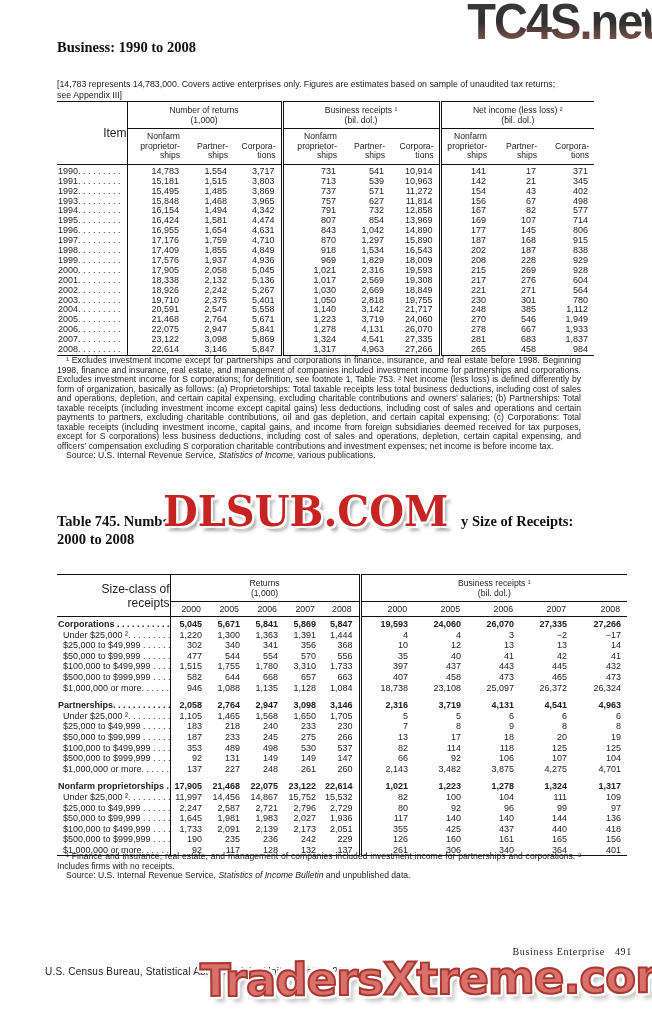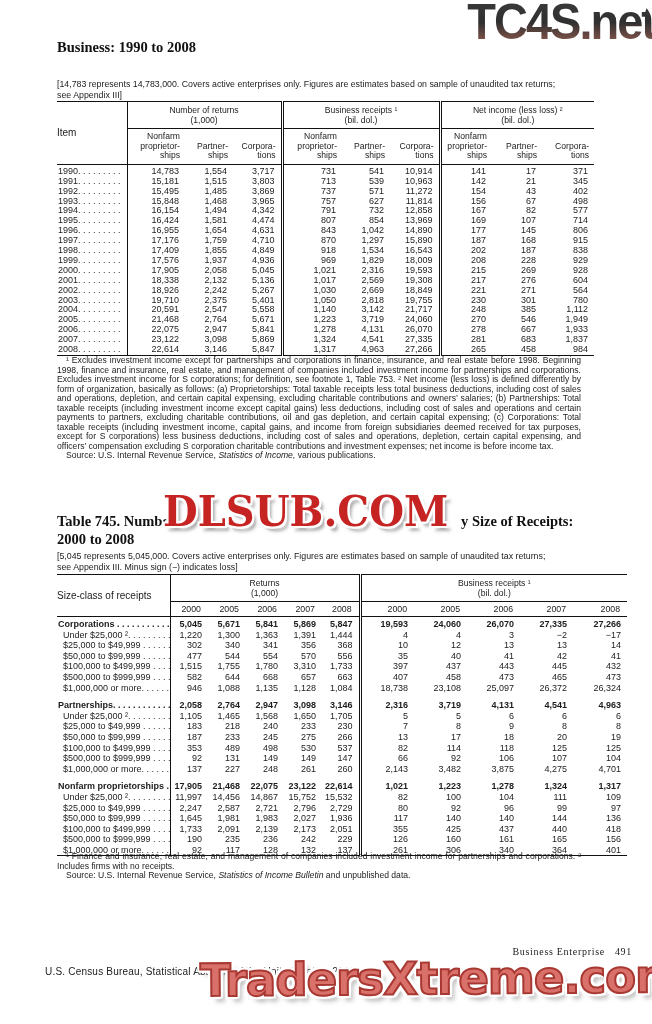--- a/index.html
+++ b/index.html
@@ -60,21 +60,21 @@
   #note745 { top:551px; }
 
   
   table { border-collapse:collapse; table-layout:fixed; }
   #t744, #t745 { position:absolute; border-top:1.5px solid #111; border-bottom:1.5px solid #111; }
   #t744 { left:57px; top:101px; width:537px; }
   #t745 { left:57px; top:574px; width:570px; }
 
   th { font-weight:normal; }
   .grp { text-align:center; font-size:8.6px; line-height:10px; border-bottom:1px solid #111; padding:3px 0 3px; vertical-align:middle; }
-  .item-h { text-align:left; vertical-align:middle; font-size:10px; }
+  .item-h { text-align:right; vertical-align:middle; font-size:12px; }
   #t744 tr.subrow th { font-size:8.6px; line-height:9.6px; text-align:right; vertical-align:bottom; padding:3px 5px 3px 0; white-space:pre-line; border-bottom:1px solid #111; }
   #t744 .item-h { border-bottom:1px solid #111; }
   #t745 tr.yearrow th { font-size:8.8px; text-align:right; padding:2px 7px 2px 0; border-bottom:1.5px solid #111; }
   #t745 .item-h { border-bottom:1.5px solid #111; }
 
   td.num { font-size:9px; text-align:right; padding:0 6px 0 0; white-space:pre; overflow:hidden; }
   td.lbl { font-size:9px; text-align:left; padding:0 0 0 1px; white-space:pre; overflow:hidden; }
   #t744 td { height:9.9px; line-height:9.9px; }
   #t745 td { height:10.6px; line-height:10.6px; }
   #t744 tbody tr:first-child td, #t745 tbody tr:first-child td { padding-top:2px; }
@@ -410,21 +410,20 @@
   <div id="wm-mid">DLSUB.COM</div>
 
   <div id="title745" class="tbl-title">
     <div class="t-line1">
       <span>Table 745. Number</span>
       <span class="t745-suffix">y Size of Receipts:</span>
     </div>
     <div class="t-line2">2000 to 2008</div>
   </div>
 
-  <div id="note745" class="bracket-note">[5,045 represents 5,045,000. Covers active enterprises only. Figures are estimates based on sample of unaudited tax returns; see Appendix III. Minus sign (−) indicates loss]</div>
 
   <table id="t745">
     <colgroup>
       <col style="width:113px">
       <col style="width:38px">
         <col style="width:38px">
         <col style="width:38px">
         <col style="width:38px">
         <col style="width:38px">
       <col style="width:54px">

